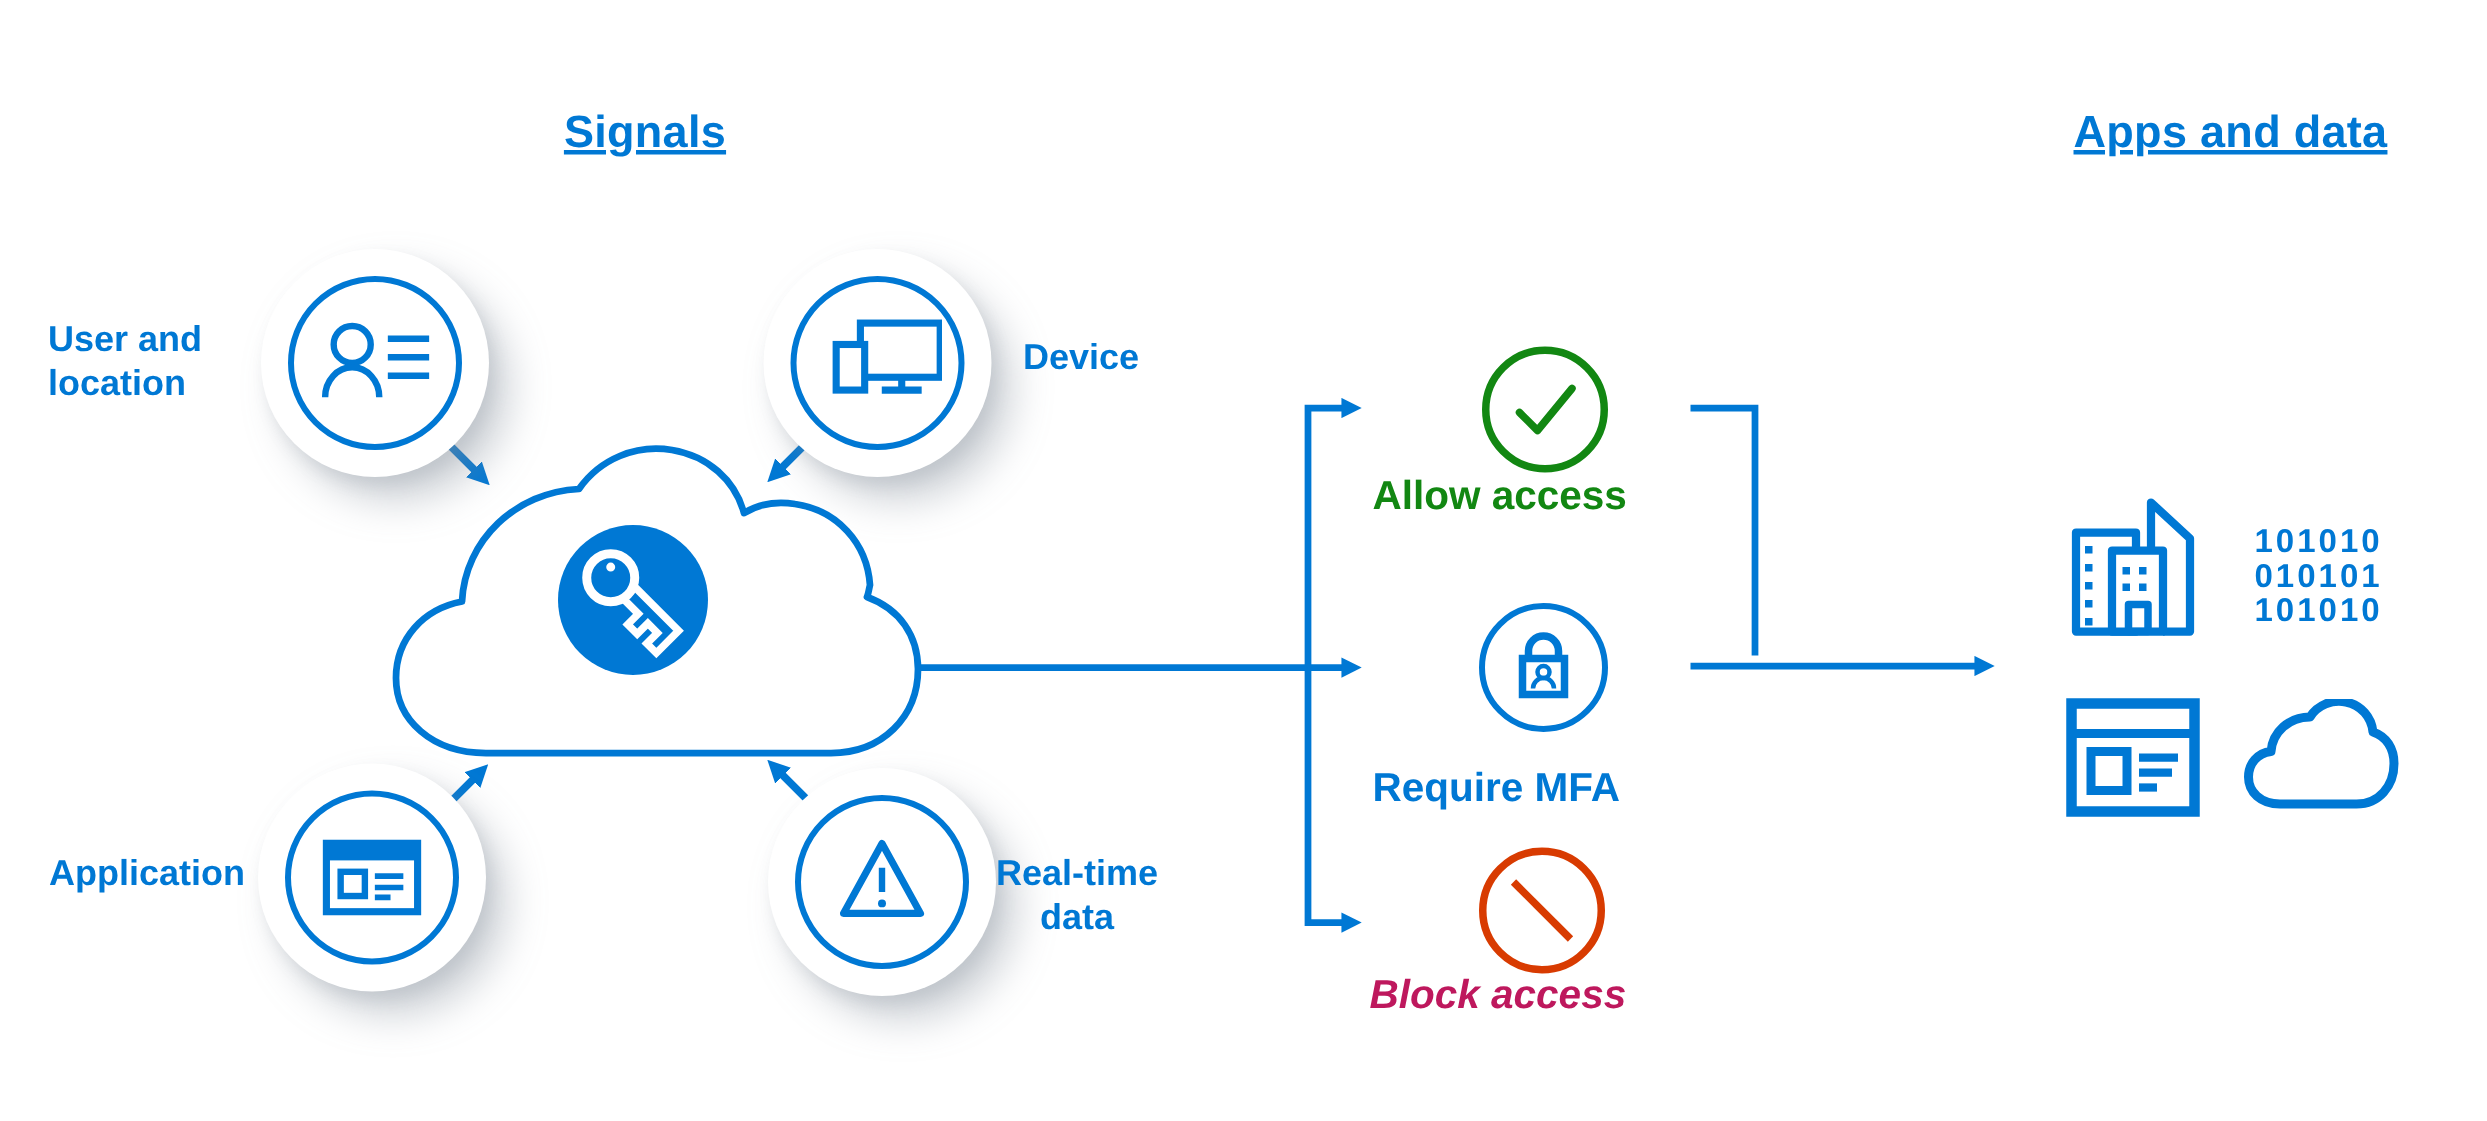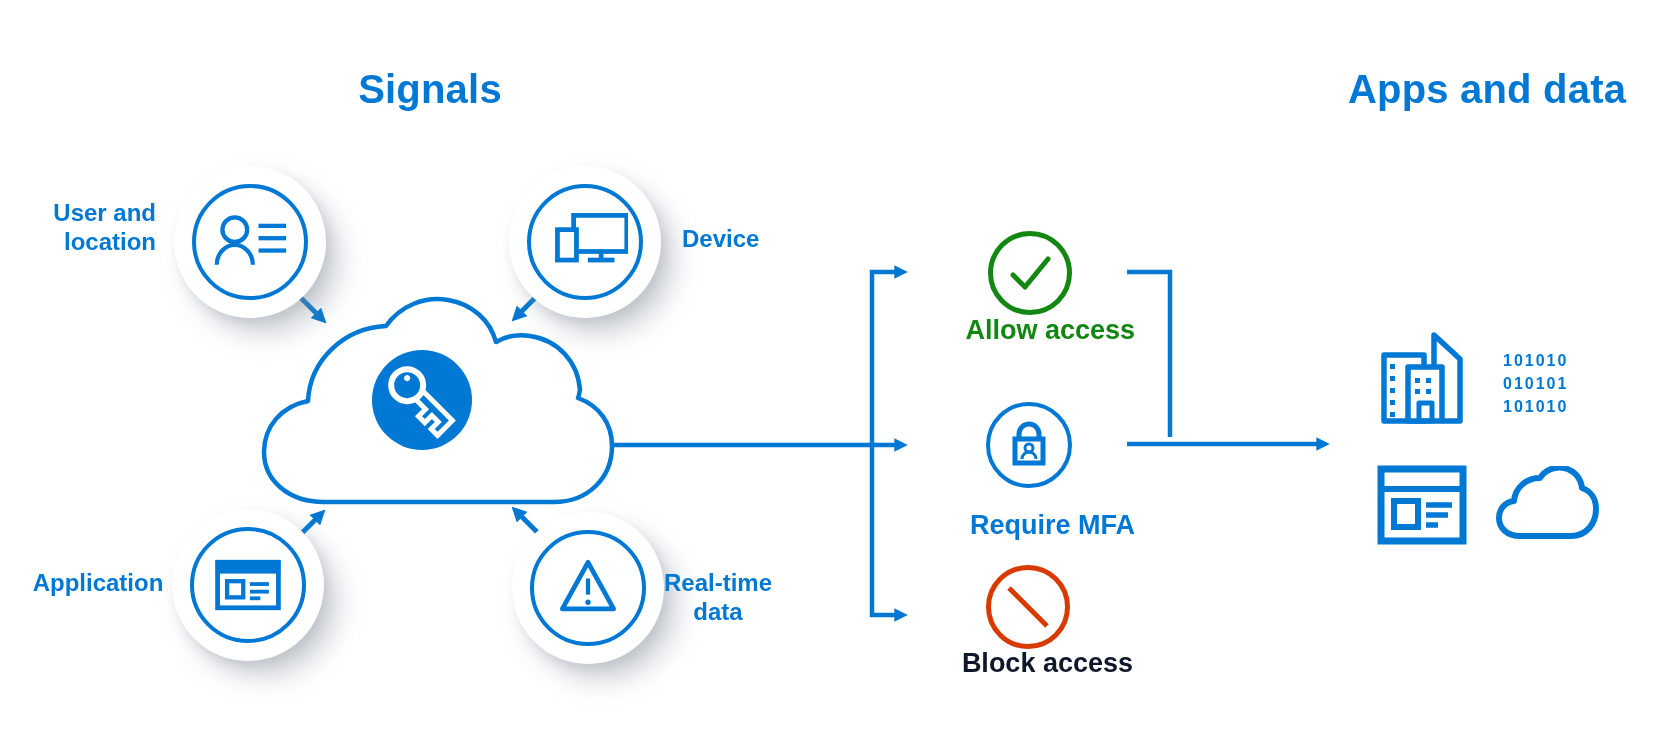--- a/index.html
+++ b/index.html
@@ -1,46 +1,46 @@
 <!DOCTYPE html>
 <html><head>
 <meta charset="utf-8">
 <style>
   html,body{margin:0;padding:0;background:#ffffff;}
   #canvas{
     position:relative;width:1658px;height:747px;background:#ffffff;overflow:hidden;
     font-family:"Liberation Sans","DejaVu Sans",sans-serif;
   }
   .heading{
-    position:absolute;color:#0078D4;font-size:40px;font-weight:700;
-    text-align:center;line-height:38px;letter-spacing:.2px;
+    position:absolute;color:#0078D4;font-size:30px;font-weight:700;
+    text-align:center;line-height:38px;letter-spacing:.2px;text-decoration:underline;
   }
   .node-label{
     position:absolute;color:#0078D4;font-size:24px;font-weight:700;line-height:29px;
   }
   .disc{
     position:absolute;width:152px;height:152px;border-radius:50%;background:#ffffff;
     box-shadow:14px 16px 26px rgba(125,138,150,0.38), 4px 6px 10px rgba(125,138,150,0.18);
     display:flex;align-items:center;justify-content:center;
   }
   .ring{
     width:108px;height:108px;border-radius:50%;border:4px solid #0078D4;background:#ffffff;
     display:flex;align-items:center;justify-content:center;
   }
   .outcome-circle{
     position:absolute;border-radius:50%;background:#ffffff;
     display:flex;align-items:center;justify-content:center;
   }
   .outcome-label{
-    position:absolute;font-size:27px;font-weight:700;text-align:right;width:220px;
+    position:absolute;font-size:27px;font-weight:700;text-align:left;width:220px;
   }
   svg{display:block;}
   .abs{position:absolute;}
   .binary{
-    position:absolute;color:#0078D4;font-weight:700;font-size:16px;line-height:23px;
+    position:absolute;color:#0078D4;font-weight:700;font-size:22px;line-height:23px;
     letter-spacing:2px;font-family:"Liberation Sans","DejaVu Sans",sans-serif;text-align:left;
   }
 </style>
 </head>
 <body>
 
 <div id="canvas">
 
   <svg class="abs" style="left:0;top:0;" width="1658" height="747" viewBox="0 0 1658 747">
     <defs>
@@ -58,21 +58,21 @@
     <path d="M 872,445 V 272 H 897" fill="none" stroke="#0078D4" stroke-width="4.5" marker-end="url(#arw)"></path>
     <path d="M 872,445 V 615 H 897" fill="none" stroke="#0078D4" stroke-width="4.5" marker-end="url(#arw)"></path>
 
     <path d="M 1127,272 H 1170 V 437" fill="none" stroke="#0078D4" stroke-width="4.5"></path>
     <path d="M 1127,444 H 1319" fill="none" stroke="#0078D4" stroke-width="4.5" marker-end="url(#arw)"></path>
   </svg>
 
   <div class="heading" style="left:280px;top:70px;width:300px;">Signals</div>
   <div class="heading" style="left:1327px;top:70px;width:320px;">Apps and data</div>
 
-  <div class="node-label" style="left:32px;top:198px;width:124px;text-align:right;">User and location</div>
+  <div class="node-label" style="left:32px;top:212px;width:124px;text-align:left;">User and location</div>
   <div class="disc" style="left:174px;top:166px;">
     <div class="ring">
       <span>
         <svg width="86" height="76" viewBox="-45 -40 90 80">
           <circle cx="-16" cy="-13" r="13" fill="none" stroke="#0078D4" stroke-width="4.5"></circle>
           <path d="M -35,24 A 19,21 0 0 1 3,24" fill="none" stroke="#0078D4" stroke-width="4.5"></path>
           <line x1="9" y1="-17" x2="38" y2="-17" stroke="#0078D4" stroke-width="4.5"></line>
           <line x1="9" y1="-4" x2="38" y2="-4" stroke="#0078D4" stroke-width="4.5"></line>
           <line x1="9" y1="9" x2="38" y2="9" stroke="#0078D4" stroke-width="4.5"></line>
         </svg>
@@ -154,21 +154,21 @@
   </div>
   <div class="outcome-label" style="left:915px;top:488px;color:#0078D4;margin-top:22px;">Require MFA</div>
 
   <div class="outcome-circle" style="left:986px;top:565px;width:74px;height:74px;border:5px solid #D83B01;">
     <span>
       <svg width="64" height="64" viewBox="0 0 64 64">
         <line x1="13" y1="13" x2="51" y2="51" stroke="#D83B01" stroke-width="5"></line>
       </svg>
     </span>
   </div>
-  <div class="outcome-label" style="left:913px;top:648px;color:#0f172a;">Block access</div>
+  <div class="outcome-label" style="left:913px;top:648px;color:#be185d;font-style:italic;">Block access</div>
 
   <svg class="abs" style="left:1370px;top:325px;" width="120" height="110" viewBox="0 0 120 110">
     <g fill="none" stroke="#0078D4" stroke-width="5.5" stroke-linejoin="round">
       <rect x="14" y="30" width="40" height="66" fill="#ffffff"></rect>
       <path d="M 64,44 V 10 L 90,34 V 96 H 72" fill="#ffffff"></path>
       <rect x="38" y="42" width="34" height="54" fill="#ffffff"></rect>
       <rect x="49" y="78" width="13" height="18" stroke-width="5"></rect>
     </g>
     <g fill="#0078D4" stroke="none">
       <rect x="20" y="39" width="5" height="5"></rect>

